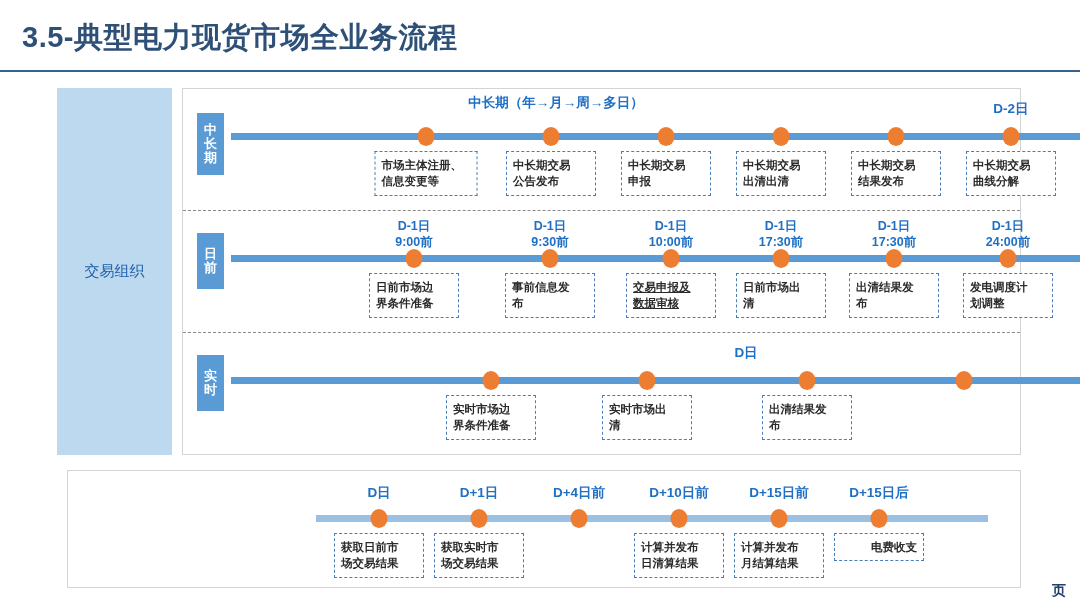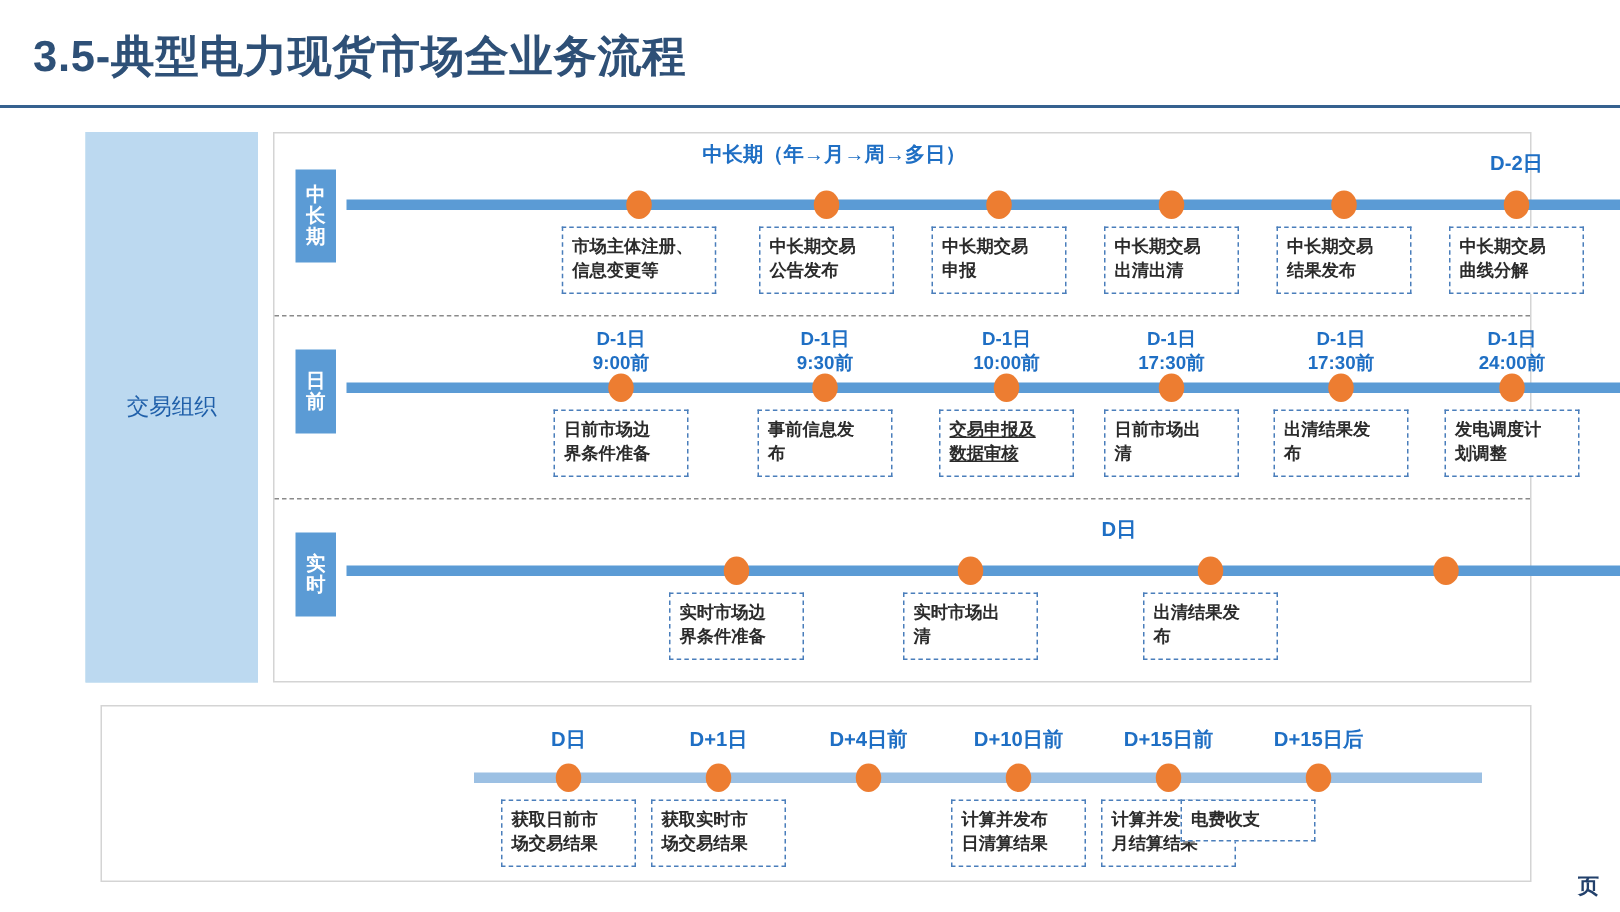--- a/index.html
+++ b/index.html
@@ -187,19 +187,19 @@
         <div class="dot" style="left:411px;top:38px;"></div>
         <div class="dot" style="left:511px;top:38px;"></div>
         <div class="dot" style="left:611px;top:38px;"></div>
         <div class="dot" style="left:711px;top:38px;"></div>
         <div class="dot" style="left:811px;top:38px;"></div>
 
         <div class="chip" style="left:311px;top:62px;width:90px;">获取日前市<br>场交易结果</div>
         <div class="chip" style="left:411px;top:62px;width:90px;">获取实时市<br>场交易结果</div>
         <div class="chip" style="left:611px;top:62px;width:90px;">计算并发布<br>日清算结果</div>
         <div class="chip" style="left:711px;top:62px;width:90px;">计算并发布<br>月结算结果</div>
-        <div class="chip" style="left:764px;top:62px;width:90px;">电费收支</div>
+        <div class="chip" style="left:811px;top:62px;width:90px;text-align:right;">电费收支</div>
       </div>
     </div>
   </div>
 
   <div class="pagenum">页</div>
 </div>
 
 </body></html>

